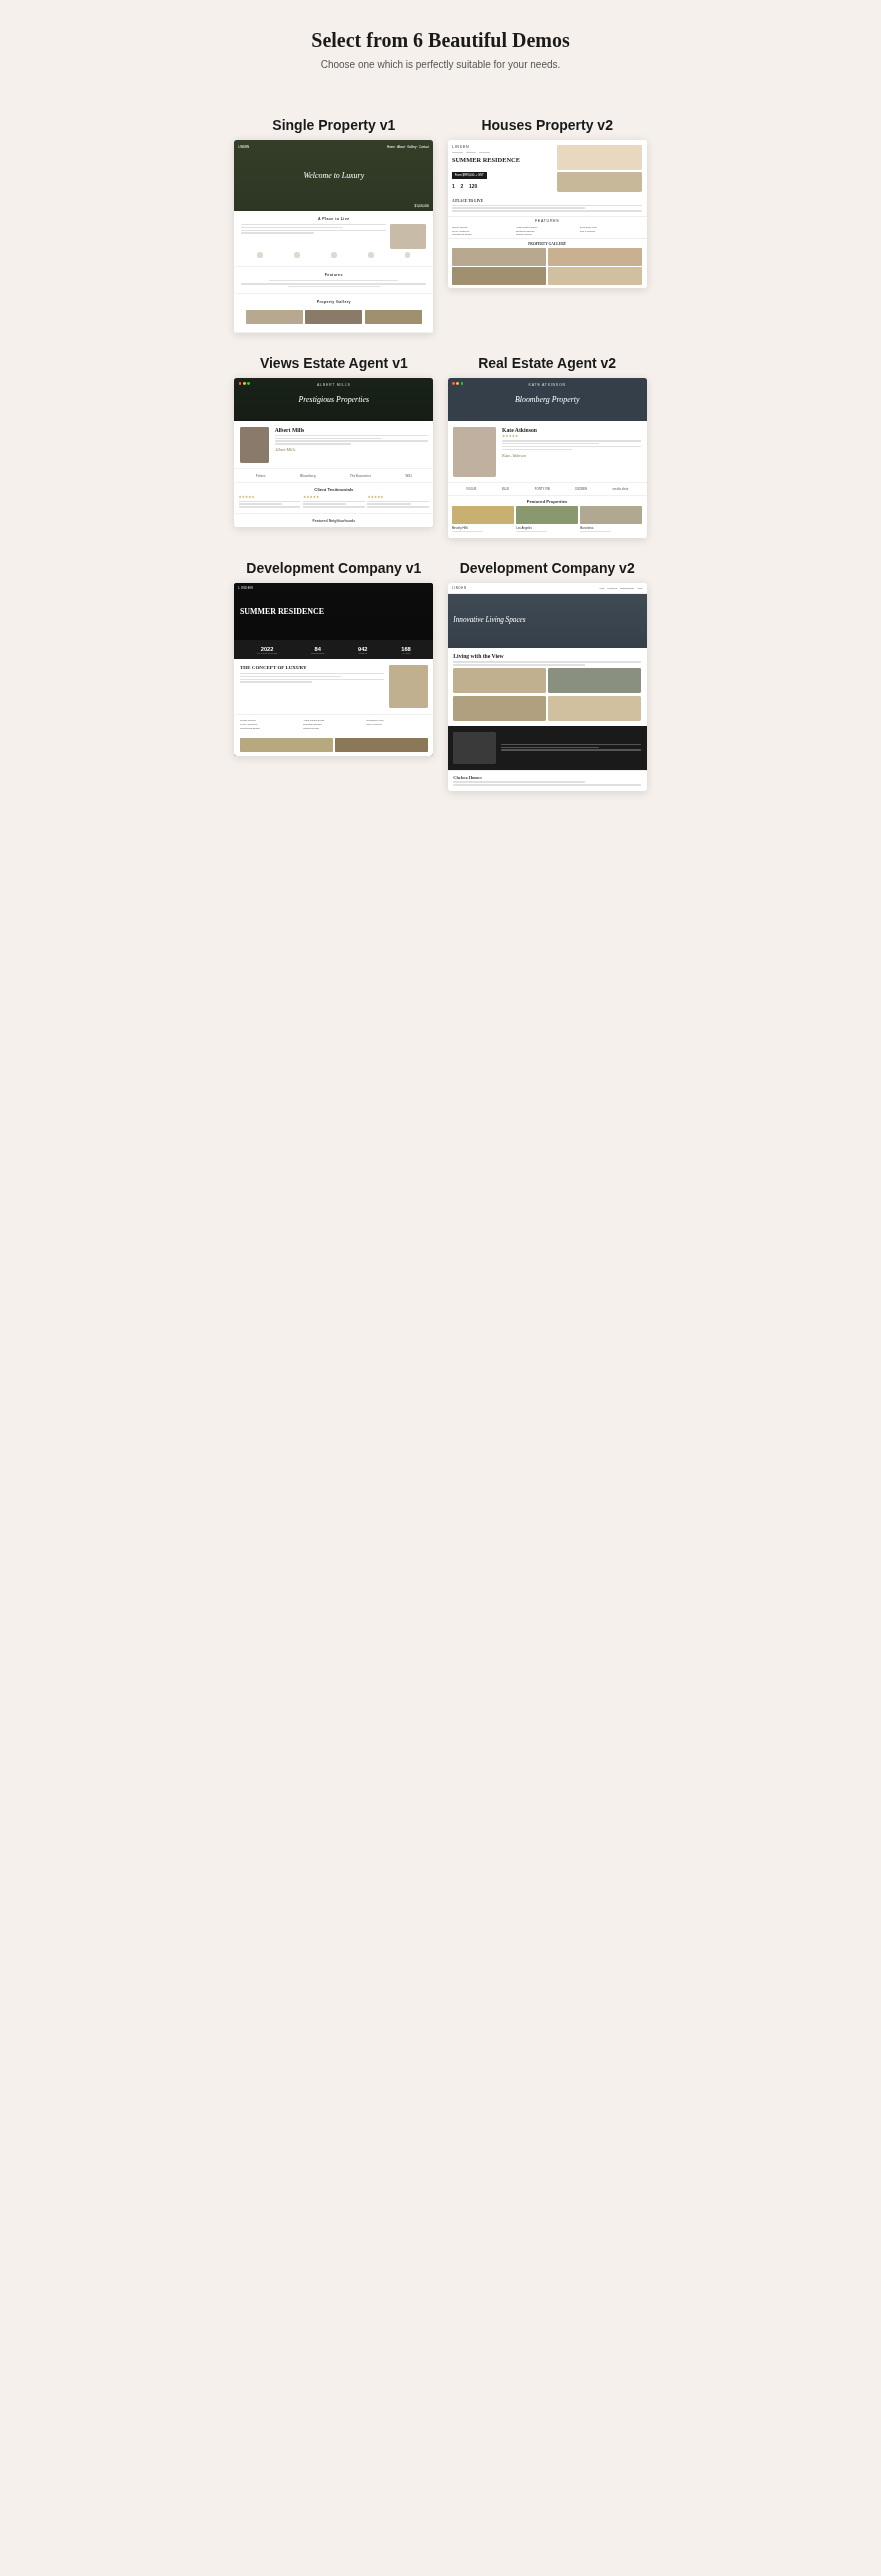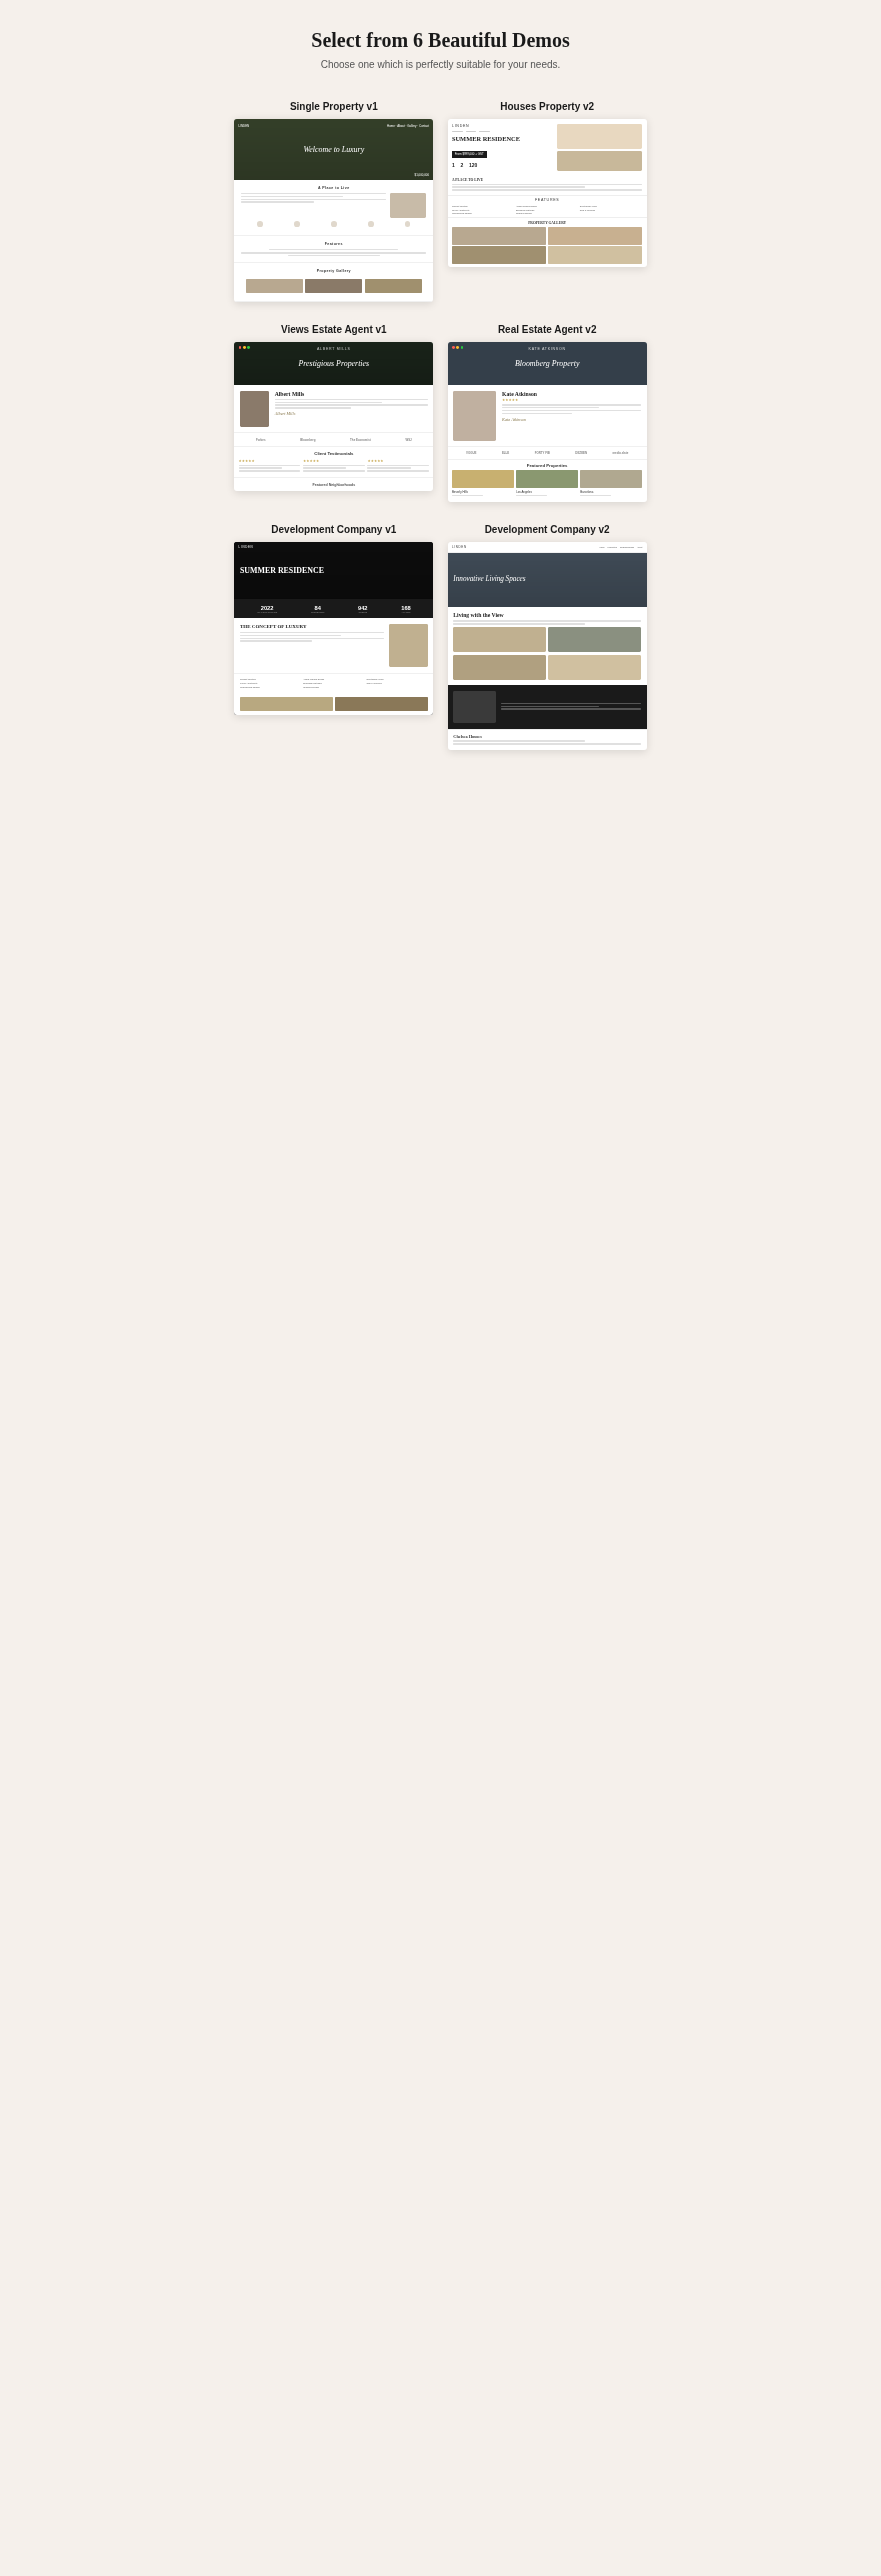--- a/index.html
+++ b/index.html
@@ -6,21 +6,21 @@
     body {
       background-color: #f5f0eb;
       font-family: Georgia, 'Times New Roman', serif;
       width: 441px;
       margin: 0 auto;
       padding: 29px 14.3px 43px;
     }
 
     .page-header {
       text-align: center;
-      margin-bottom: 31px;
+      margin-bottom: 47px;
     }
 
     .page-title {
       font-size: 20px;
       font-weight: 700;
       color: #1a1a1a;
       margin-bottom: 7.2px;
       font-family: Georgia, serif;
     }
 
@@ -36,41 +36,41 @@
       gap: 21.5px 14.3px;
     }
 
     .demo-item {
       display: flex;
       flex-direction: column;
       align-items: center;
     }
 
     .demo-label {
-      font-size: 10px;
+      font-size: 14px;
       font-weight: 700;
       color: #1a1a1a;
       margin-bottom: 7.2px;
       font-family: Arial, sans-serif;
       text-align: left;
     }
 
     .demo-preview {
       width: 100%;
       border-radius: 2.9px;
       overflow: hidden;
       box-shadow: 0 1.4px 8.6px rgba(0,0,0,0.12);
       background: #fff;
     }
 
     
     .sp1 { background: #fff; }
     .sp1-hero {
       width: 100%;
-      height: 61px;
+      height: 71px;
       background: linear-gradient(rgba(0,0,0,0.3), rgba(0,0,0,0.4)), #4a5a3a;
       display: flex;
       align-items: center;
       justify-content: center;
       position: relative;
     }
     .sp1-hero-bar {
       position: absolute;
       top: 2.9px;
       left: 0; right: 0;

